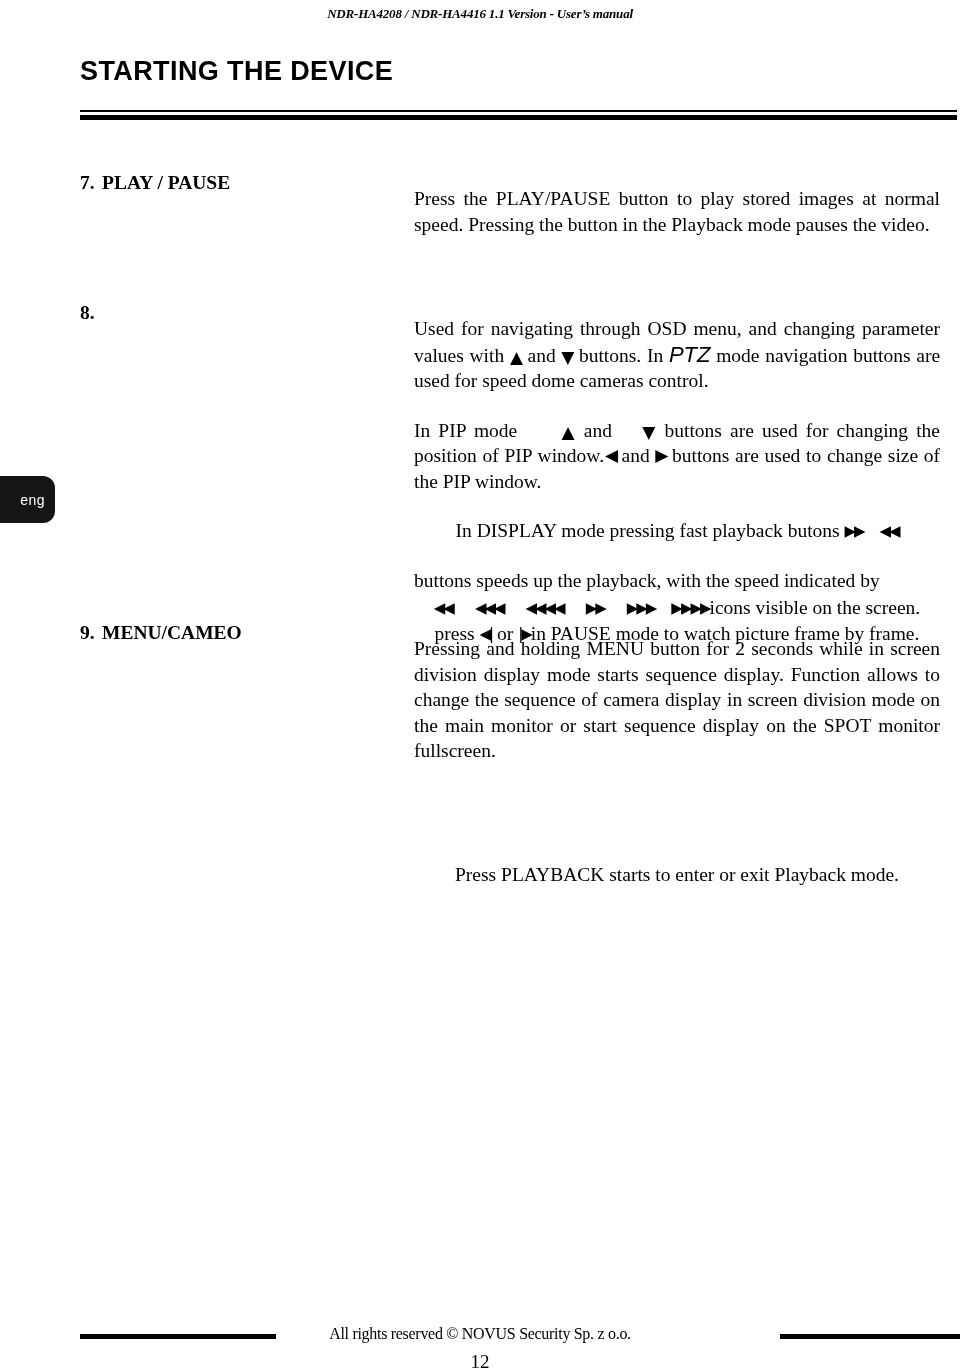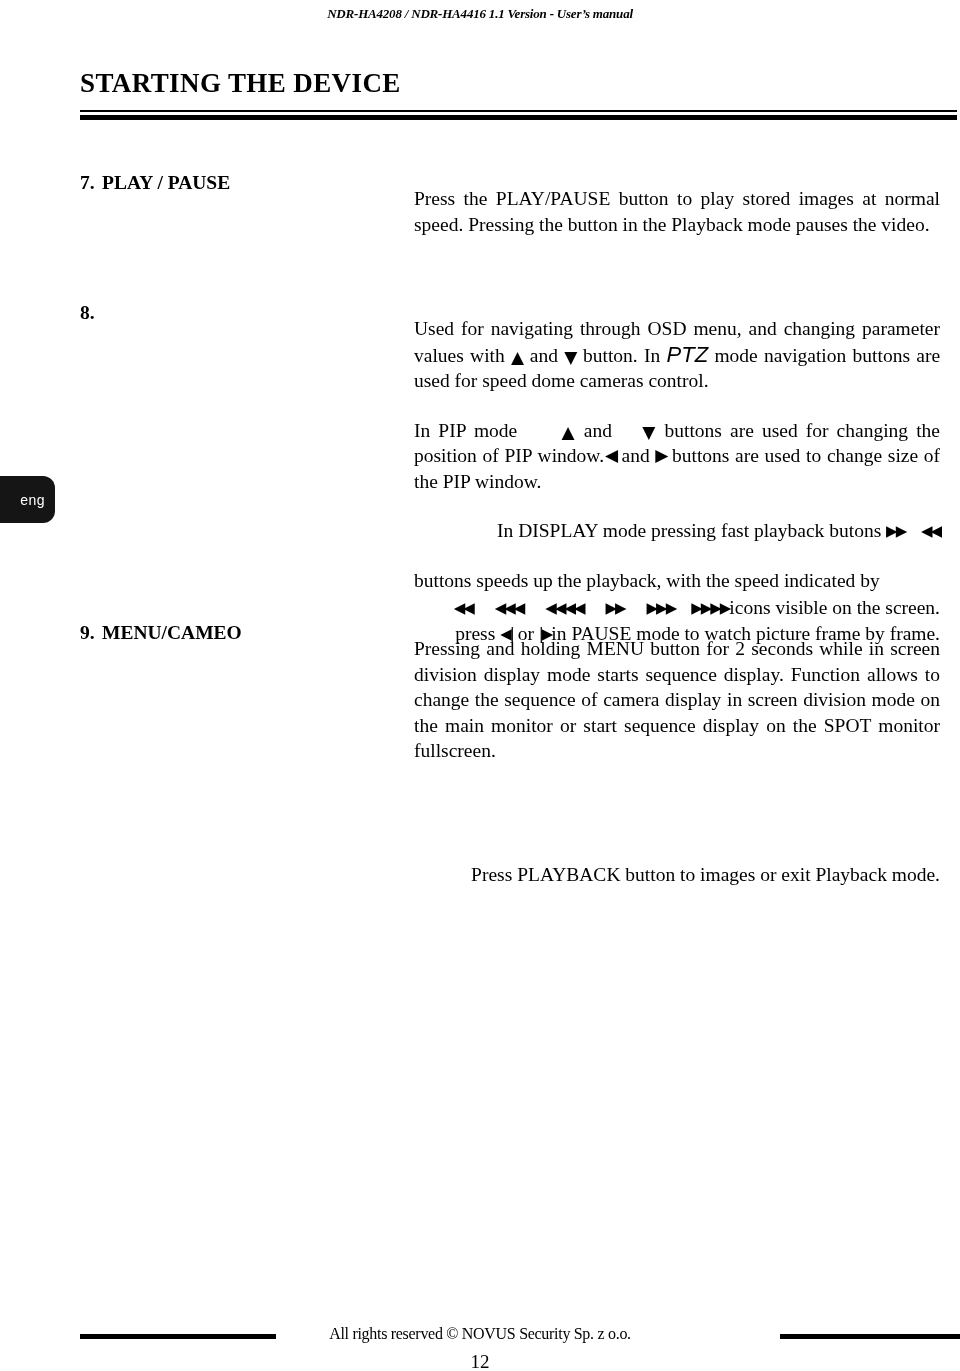--- a/index.html
+++ b/index.html
@@ -27,23 +27,23 @@
     font-style: italic;
     font-weight: bold;
     font-size: 13px;
     letter-spacing: -0.2px;
     white-space: nowrap;
   }
 
   
   .chapter-title {
     position: absolute;
-    top: 68px;
-    left: 80px;
-    font-family: Liberation Serif, serif;
+    top: 56px;
+    left: 80px;
+    font-family: Liberation Sans, sans-serif;
     font-weight: bold;
     font-size: 27px;
     letter-spacing: 0.4px;
   }
 
   .rule-group {
     position: absolute;
     top: 110px;
     left: 80px;
     width: 877px;
@@ -118,21 +118,21 @@
     line-height: 25.5px;
     text-align: justify;
   }
   .entry-body p {
     margin: 16px;
   }
   .entry-body p + p {
     margin-top: 24px;
   }
   .nojust {
-    text-align: right;
+    text-align: center;
   }
 
   .sans-italic {
     font-family: "Liberation Sans", "DejaVu Sans", sans-serif;
     font-style: italic;
     font-size: 22px;
   }
 
   
   .glyph {
@@ -232,21 +232,21 @@
 
   <div class="entry" style="top:300px;">
     <div class="entry-num">
       <span class="num">8.</span><span></span>
     </div>
     <div class="entry-body">
       <p><span>Used for navigating through OSD menu, and changing parameter values with</span>
         <span class="glyph up">▲</span>
         <span>and</span>
         <span class="glyph down">▼</span>
-        <span>button. In</span>
+        <span>buttons. In</span>
         <span class="sans-italic">PTZ</span>
         <span>mode navigation buttons are used for  speed dome cameras control.</span>
       </p>
       <p><span>In PIP mode</span>
         <span class="spaced" style="width:28px"></span>
         <span class="glyph up">▲</span>
         <span>and</span>
         <span class="spaced" style="width:14px"></span>
         <span class="glyph down">▼</span>
         <span>buttons are used for changing the position of PIP window.</span><span class="glyph big">◀</span>
@@ -273,21 +273,21 @@
     <div class="entry-num">
       <span class="num">9.</span><span>MENU/CAMEO</span>
     </div>
     <div class="entry-body">
       <p>Pressing and holding MENU button for 2 seconds while in screen division display mode starts sequence display. Function allows to change the sequence of camera display in screen division mode on the main  monitor or start sequence display on the SPOT monitor fullscreen.</p>
     </div>
   </div>
 
   <div class="entry" style="top:846px;">
     <div class="entry-body nojust">
-      <p>Press PLAYBACK button to images or exit Playback mode.</p>
+      <p>Press PLAYBACK starts to enter or exit Playback mode.</p>
     </div>
   </div>
 
 </div>
 
 <div class="footer">
   <div class="footer-line-left"></div>
   <div class="footer-line-right"></div>
   <div class="footer-text">All rights reserved © NOVUS Security Sp. z o.o.</div>
   <div class="page-number">12</div>

